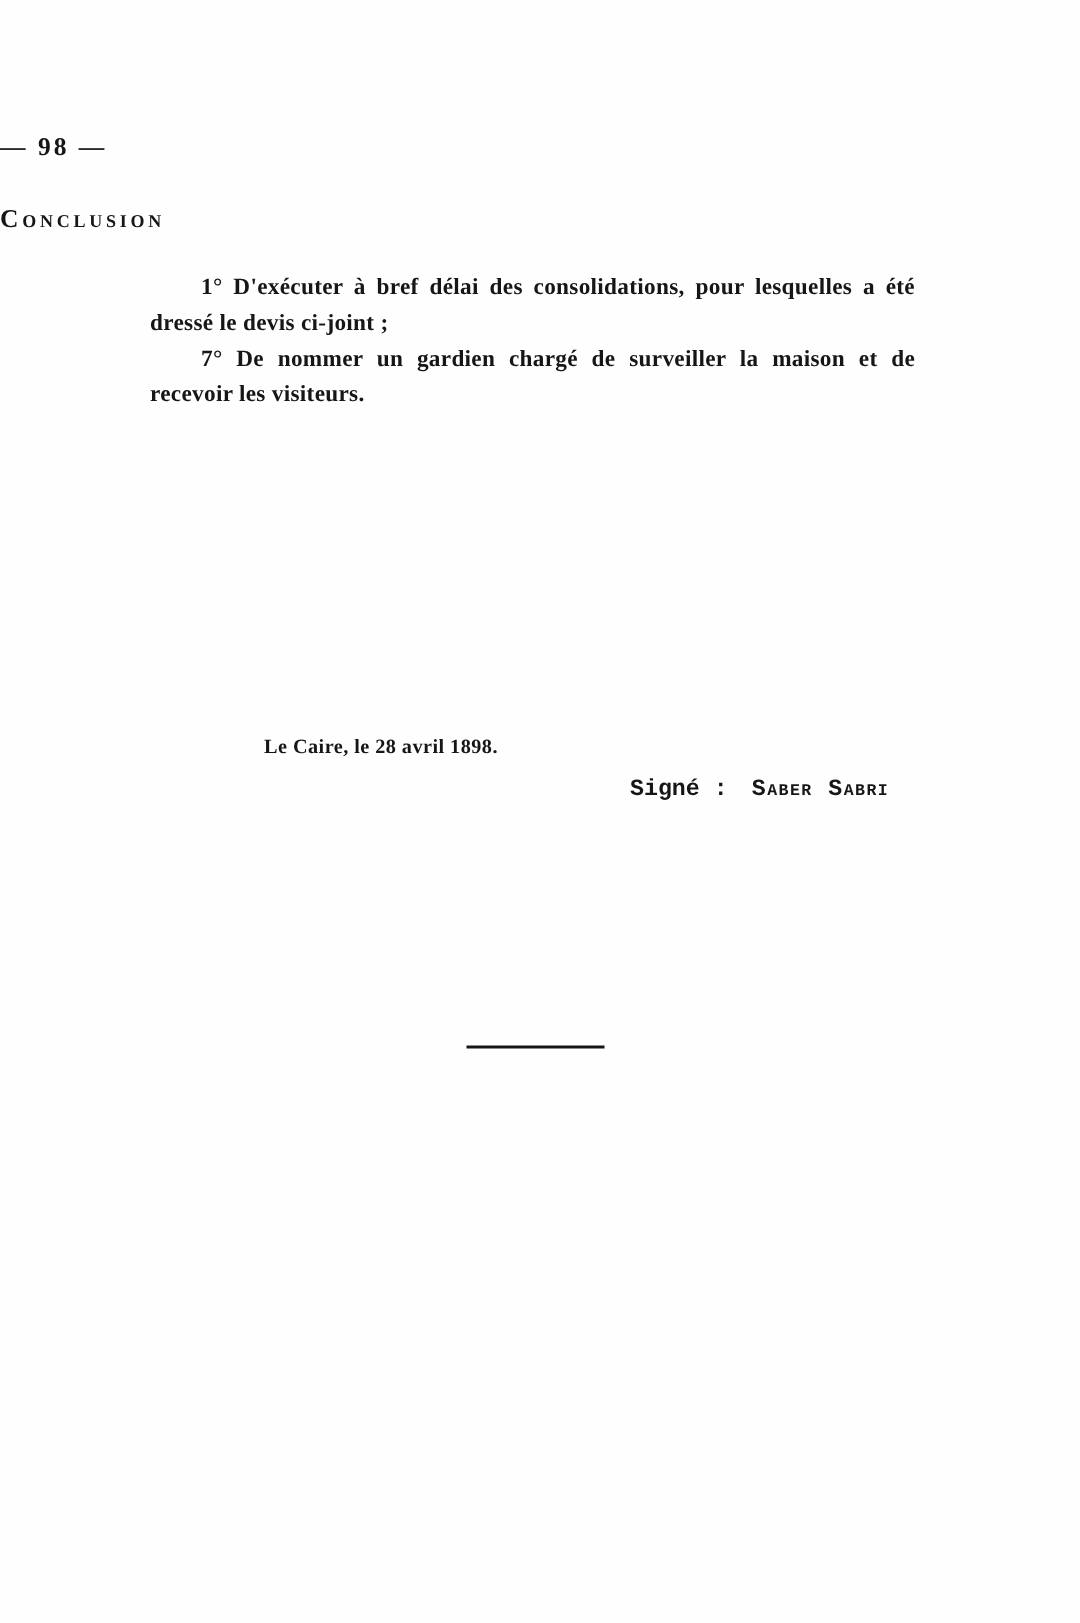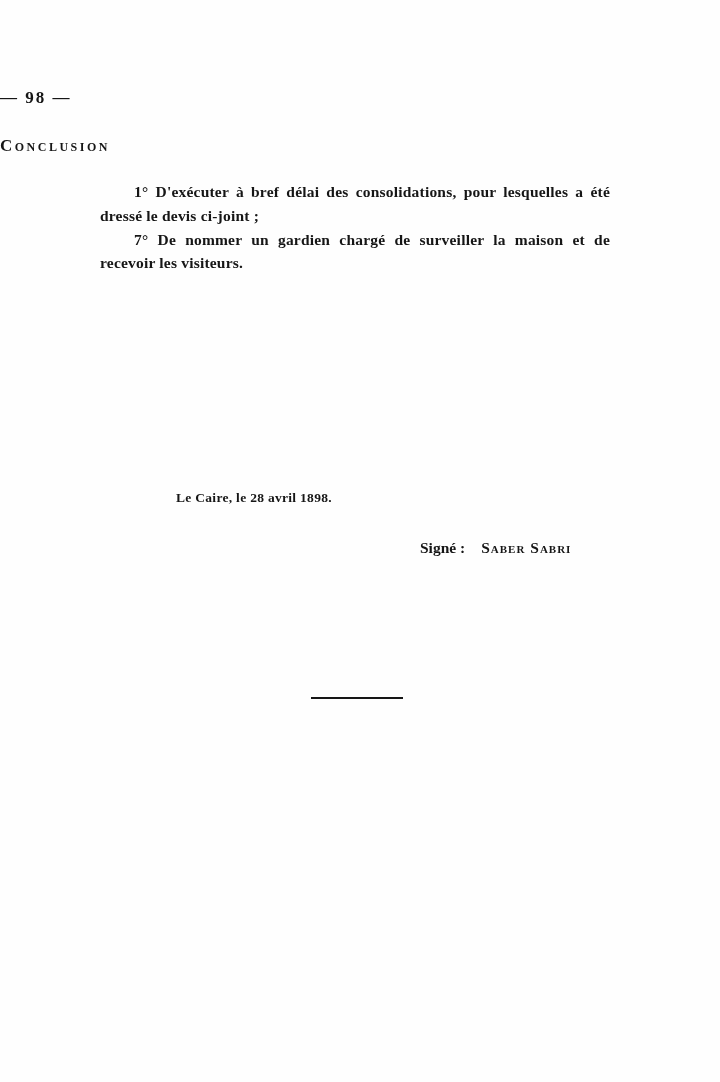--- a/index.html
+++ b/index.html
@@ -55,24 +55,25 @@
     position: absolute;
     top: 490px;
     left: 152px;
     font-size: 13.5px;
     font-weight: bold;
     letter-spacing: 0.3px;
     margin-left: 24px;
   }
   .signature {
     position: absolute;
-    top: 539px;
+    top: 517px;
     left: 420px;
     font-size: 15.5px;
     font-weight: bold;
+    font-family: Liberation Mono, monospace;
   }
   .signature .sig-name {
     font-variant: small-caps;
     letter-spacing: 1px;
     margin-left: 16px;
   }
   .closing-rule {
     position: absolute;
     top: 697px;
     left: 311px;

